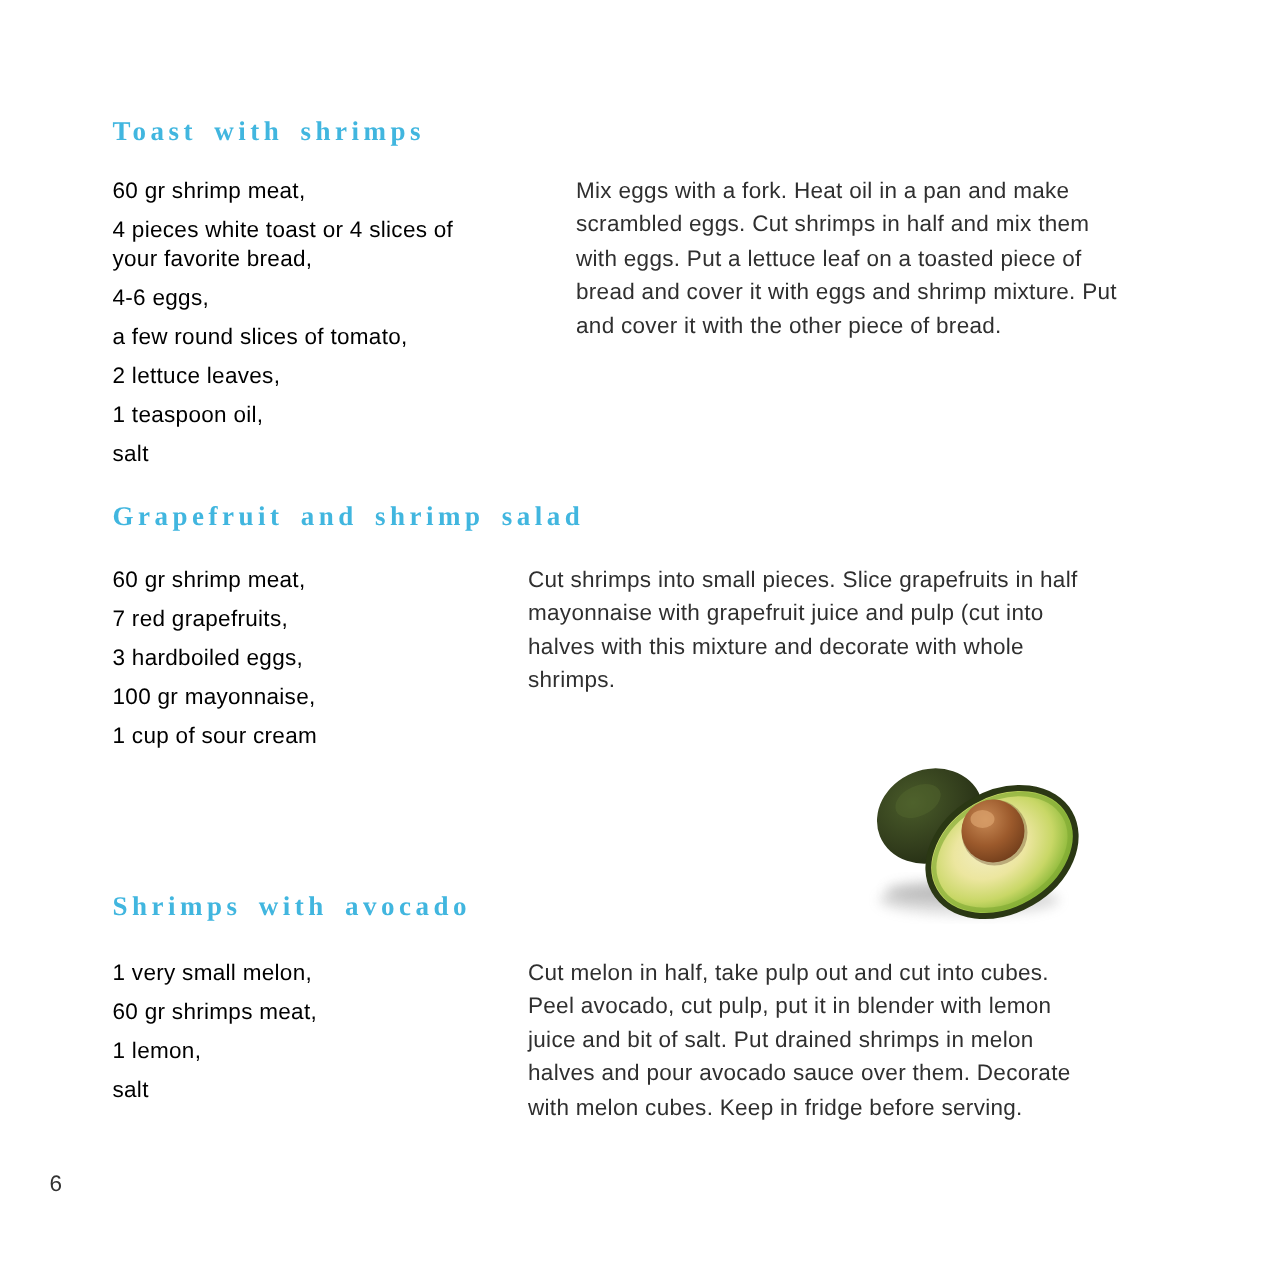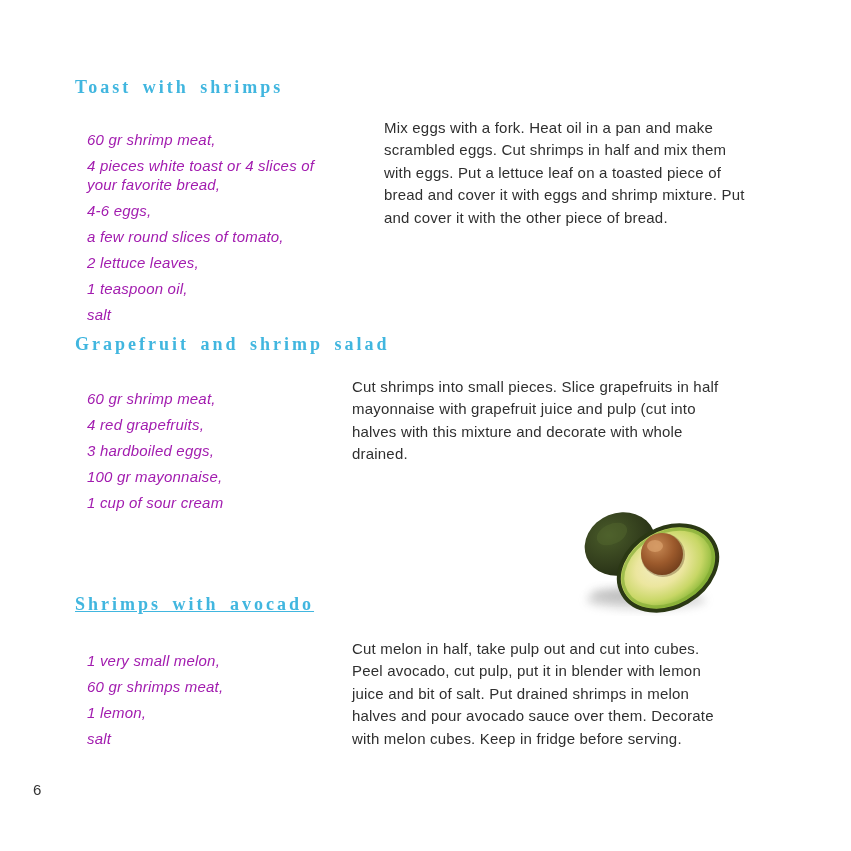--- a/index.html
+++ b/index.html
@@ -22,26 +22,25 @@
     line-height: 20px;
     letter-spacing: 3px;
     word-spacing: 4px;
     color: #41b6df;
     white-space: nowrap;
   }
   .ingredients {
     position: absolute;
     left: 75px;
     width: 258px;
-    margin: 12px;
+    margin: 0;
     padding: 0;
     list-style: none;
-    font-style: italic;
     font-size: 15px;
-    color: #a21caf;
+    color: #000000;
   }
   .ingredients li {
     line-height: 19px;
     margin-bottom: 7px;
     letter-spacing: 0.2px;
   }
   .instructions {
     position: absolute;
     left: 352px;
     width: 410px;
@@ -55,21 +54,21 @@
   }
   
   #title-1 { top: 77px; }
   #ing-1   { top: 118px; }
   #ins-1   { top: 117px; margin-left: 32px; }
   
   #title-2 { top: 334px; }
   #ing-2   { top: 377px; }
   #ins-2   { top: 376px; }
   
-  #title-3 { top: 594px; text-decoration: underline; }
+  #title-3 { top: 594px; }
   #ing-3   { top: 639px; }
   #ins-3   { top: 638px; }
 
   .avocado-photo {
     position: absolute;
     left: 576px;
     top: 496px;
     width: 152px;
     height: 120px;
   }
@@ -100,30 +99,30 @@
       <div>Mix eggs with a fork. Heat oil in a pan and make</div>
       <div>scrambled eggs. Cut shrimps in half and mix them</div>
       <div>with eggs. Put a lettuce leaf on a toasted piece of</div>
       <div>bread and cover it with eggs and shrimp mixture. Put</div>
       <div>and cover it with the other piece of bread.</div>
     </div>
 
   <h2 class="recipe-title" id="title-2">Grapefruit and shrimp salad</h2>
   <ul class="ingredients" id="ing-2">
       <li>60 gr shrimp meat,</li>
-      <li>4 red grapefruits,</li>
+      <li>7 red grapefruits,</li>
       <li>3 hardboiled eggs,</li>
       <li>100 gr mayonnaise,</li>
       <li>1 cup of sour cream</li>
     </ul>
   <div class="instructions" id="ins-2">
       <div>Cut shrimps into small pieces. Slice grapefruits in half</div>
       <div>mayonnaise with grapefruit juice and pulp (cut into</div>
       <div>halves with this mixture and decorate with whole</div>
-      <div>drained.</div>
+      <div>shrimps.</div>
     </div>
 
   <svg class="avocado-photo" viewBox="0 0 152 120" xmlns="http://www.w3.org/2000/svg" role="img">
     <defs>
       <radialGradient id="fleshGrad" cx="0.45" cy="0.42" r="0.62">
         <stop offset="0%" stop-color="#f4eec8"></stop>
         <stop offset="40%" stop-color="#ece69f"></stop>
         <stop offset="68%" stop-color="#c8d766"></stop>
         <stop offset="88%" stop-color="#8fba3c"></stop>
         <stop offset="100%" stop-color="#6a9a2d"></stop>

